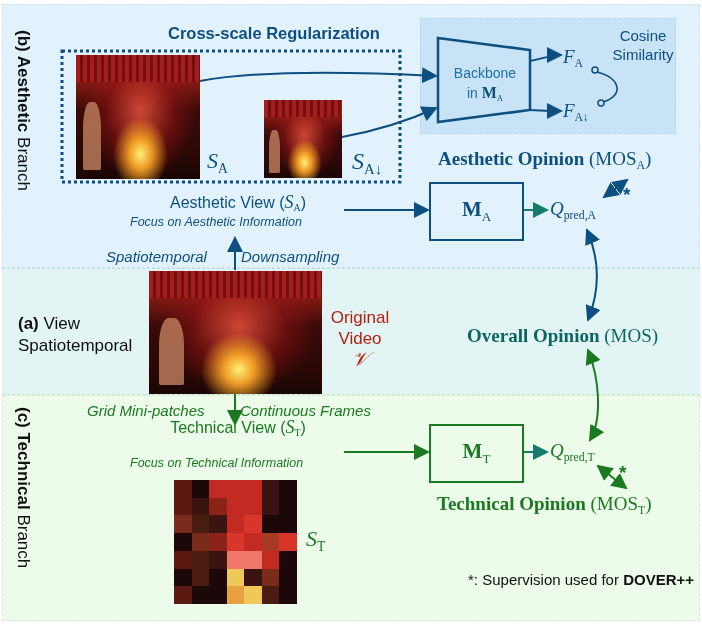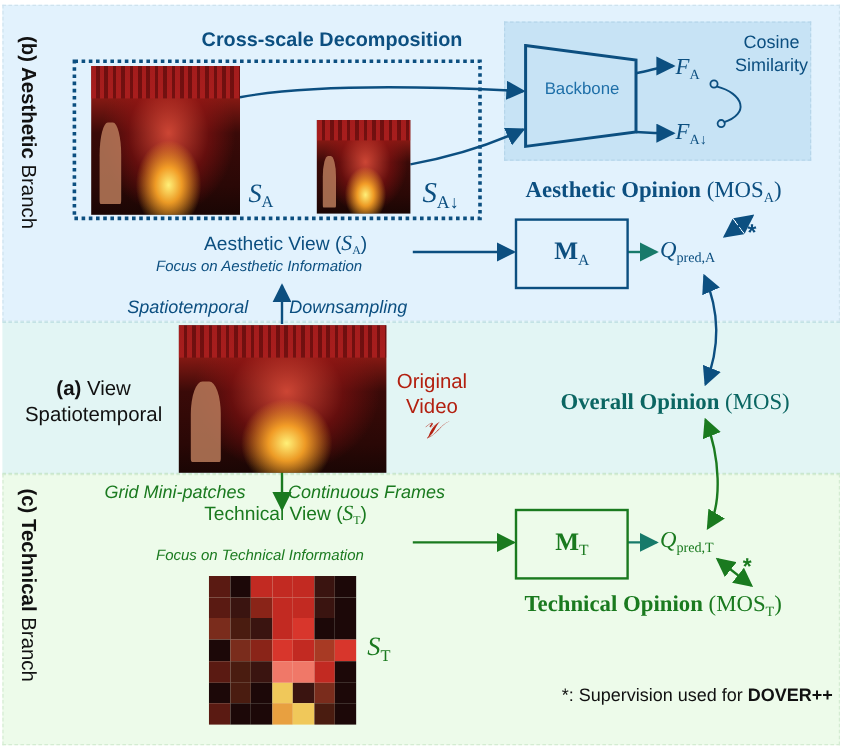--- a/index.html
+++ b/index.html
@@ -90,38 +90,39 @@
   <rect x="430" y="425" width="93" height="57" fill="none" stroke="#1a7a1f" stroke-width="2"></rect>
 </svg>
 
 <div class="vlabel" style="left:33px;top:30px;">
   <b>(b) Aesthetic</b><span> Branch</span>
 </div>
 <div class="vlabel" style="left:33px;top:407px;">
   <b>(c) Technical</b><span> Branch</span>
 </div>
 
-<div class="abs" style="left:18px;top:313px;font-size:17px;color:#111;text-align:center;line-height:22px;width:120px;">
+<div class="abs" style="left:18px;top:313px;font-size:17px;color:#111;text-align:left;line-height:22px;width:120px;">
   <div><b>(a)</b><span> View</span></div>
   <div>Spatiotemporal</div>
 </div>
 
-<div class="abs blue" style="left:168px;top:24px;font-size:16.5px;font-weight:bold;">Cross-scale Decomposition</div>
+<div class="abs blue" style="left:168px;top:24px;font-size:16.5px;font-weight:bold;">Cross-scale Regularization</div>
 
 <div class="img stage" style="left:76px;top:55px;width:124px;height:124px;"></div>
 <div class="abs serif blue" style="left:207px;top:148px;font-size:22px;font-style:italic;">
   <span>S</span><sub style="font-style:normal">A</sub>
 </div>
 <div class="img stage" style="left:264px;top:100px;width:78px;height:78px;"></div>
 <div class="abs serif blue" style="left:352px;top:148px;font-size:24px;font-style:italic;">
   <span>S</span><sub style="font-style:normal">A↓</sub>
 </div>
 
 <div class="abs" style="left:445px;top:63px;width:80px;text-align:center;color:#1e6fa8;font-size:14px;line-height:20px;">
   <div>Backbone</div>
+  <div><span>in </span><b class="serif" style="color:#0c4f80;font-size:16px;">M</b><sub class="serif" style="color:#0c4f80;">A</sub></div>
 </div>
 
 <div class="abs serif" style="left:563px;top:46px;font-size:19px;font-style:italic;color:#0c4f80;">
   <span>F</span><sub style="font-style:normal">A</sub>
 </div>
 <div class="abs serif" style="left:563px;top:100px;font-size:19px;font-style:italic;color:#0c4f80;">
   <span>F</span><sub style="font-style:normal">A↓</sub>
 </div>
 <div class="abs" style="left:603px;top:26px;width:80px;text-align:center;color:#0c4f80;font-size:15px;line-height:19px;">
   <div>Cosine</div>

